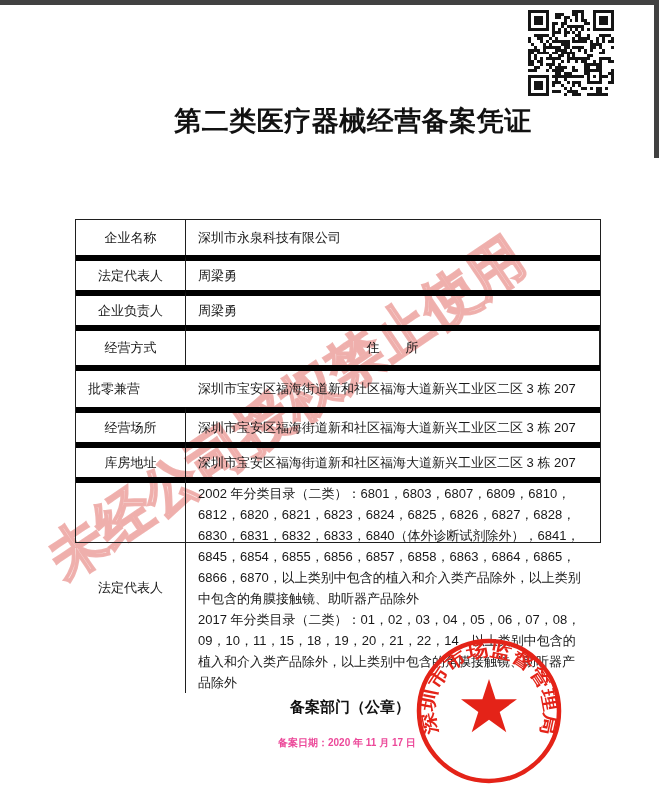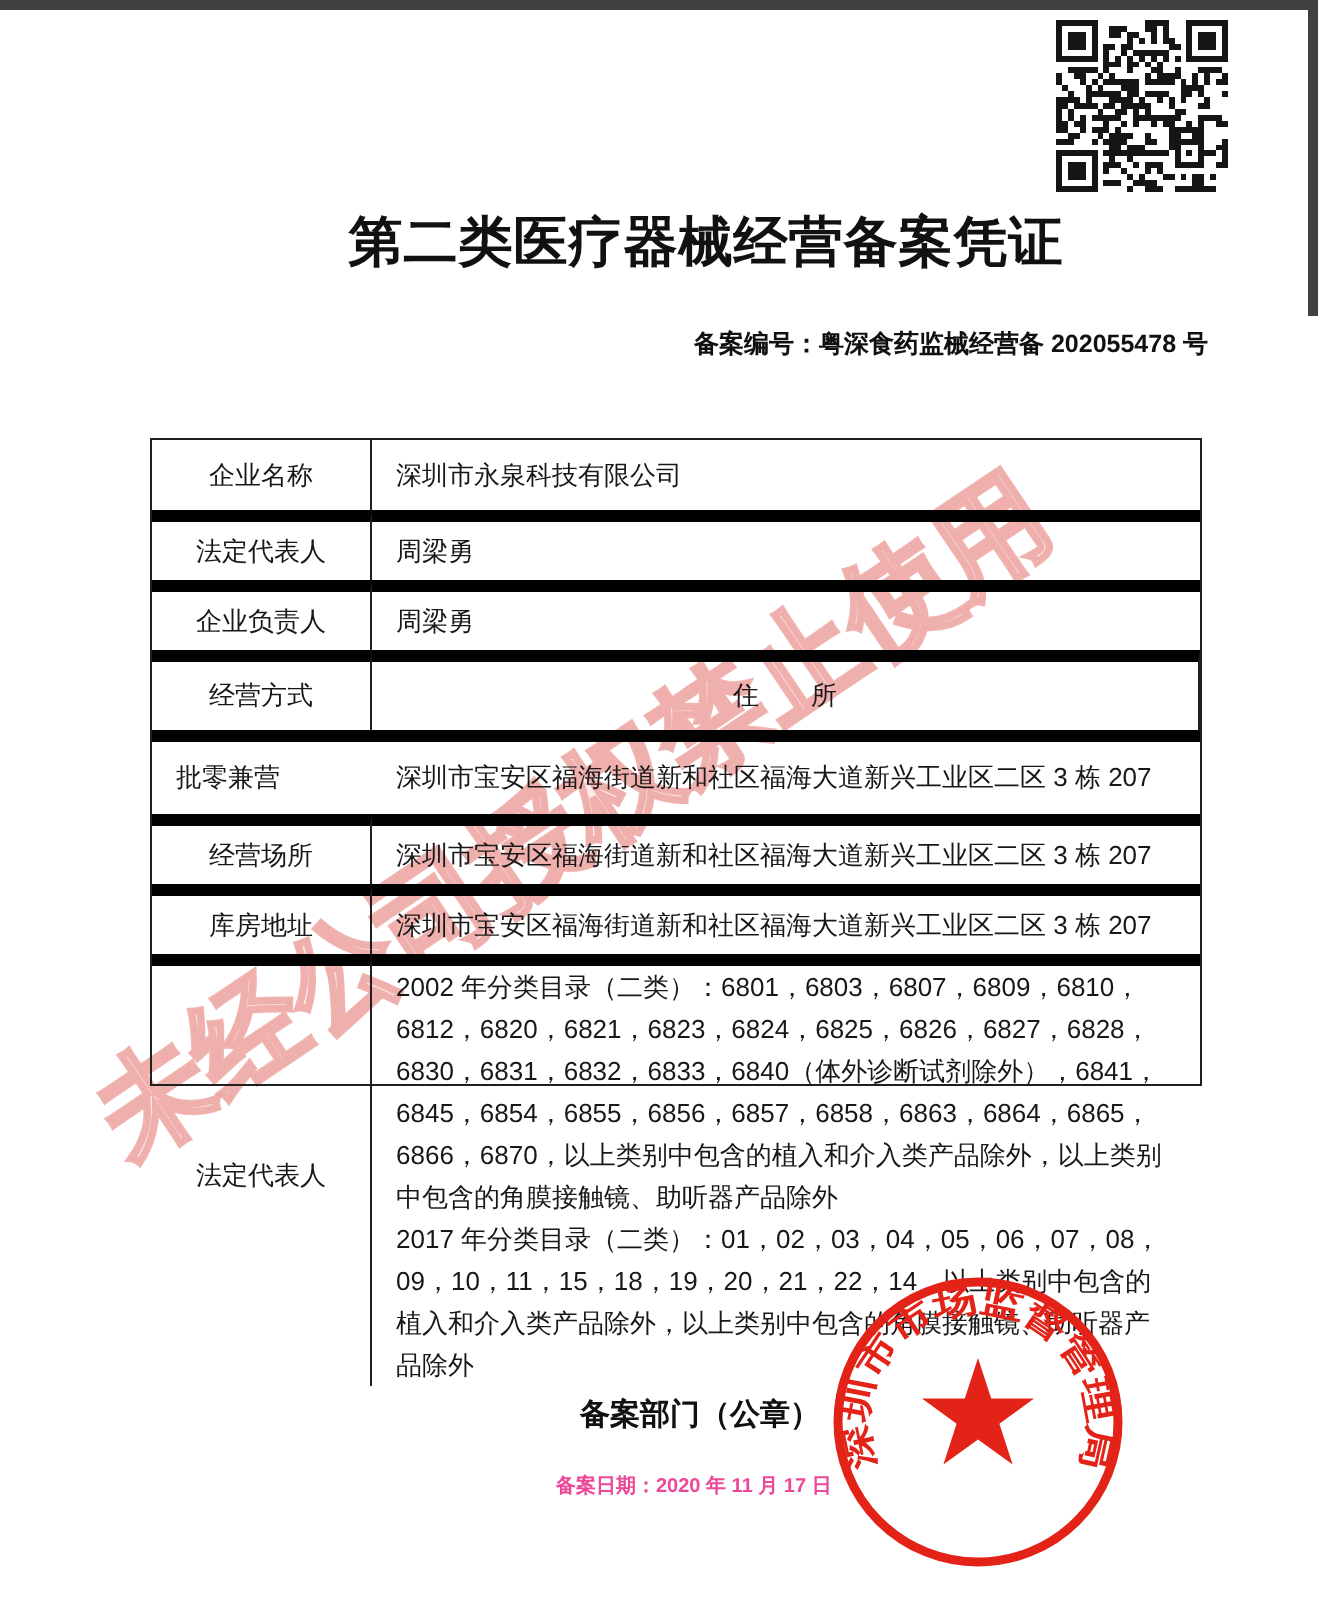--- a/index.html
+++ b/index.html
@@ -489,21 +489,20 @@
         <rect x="24" y="28" width="1" height="1"></rect>
         <rect x="25" y="28" width="1" height="1"></rect>
         <rect x="26" y="28" width="1" height="1"></rect>
       </svg>
     </div>
 
   <div class="watermark">未经公司授权禁止使用</div>
 
   <div class="title">第二类医疗器械经营备案凭证</div>
 
-  <div class="filing-line"><span>备案编号：</span><span>粤深食药监械经营备 202055478 号</span></div>
 
   <div class="info-table">
     <div class="cell lbl">企业名称</div>
     <div class="cell val">深圳市永泉科技有限公司</div>
 
     <div class="cell lbl">法定代表人</div>
     <div class="cell val">周梁勇</div>
 
     <div class="cell lbl">企业负责人</div>
     <div class="cell val">周梁勇</div>

